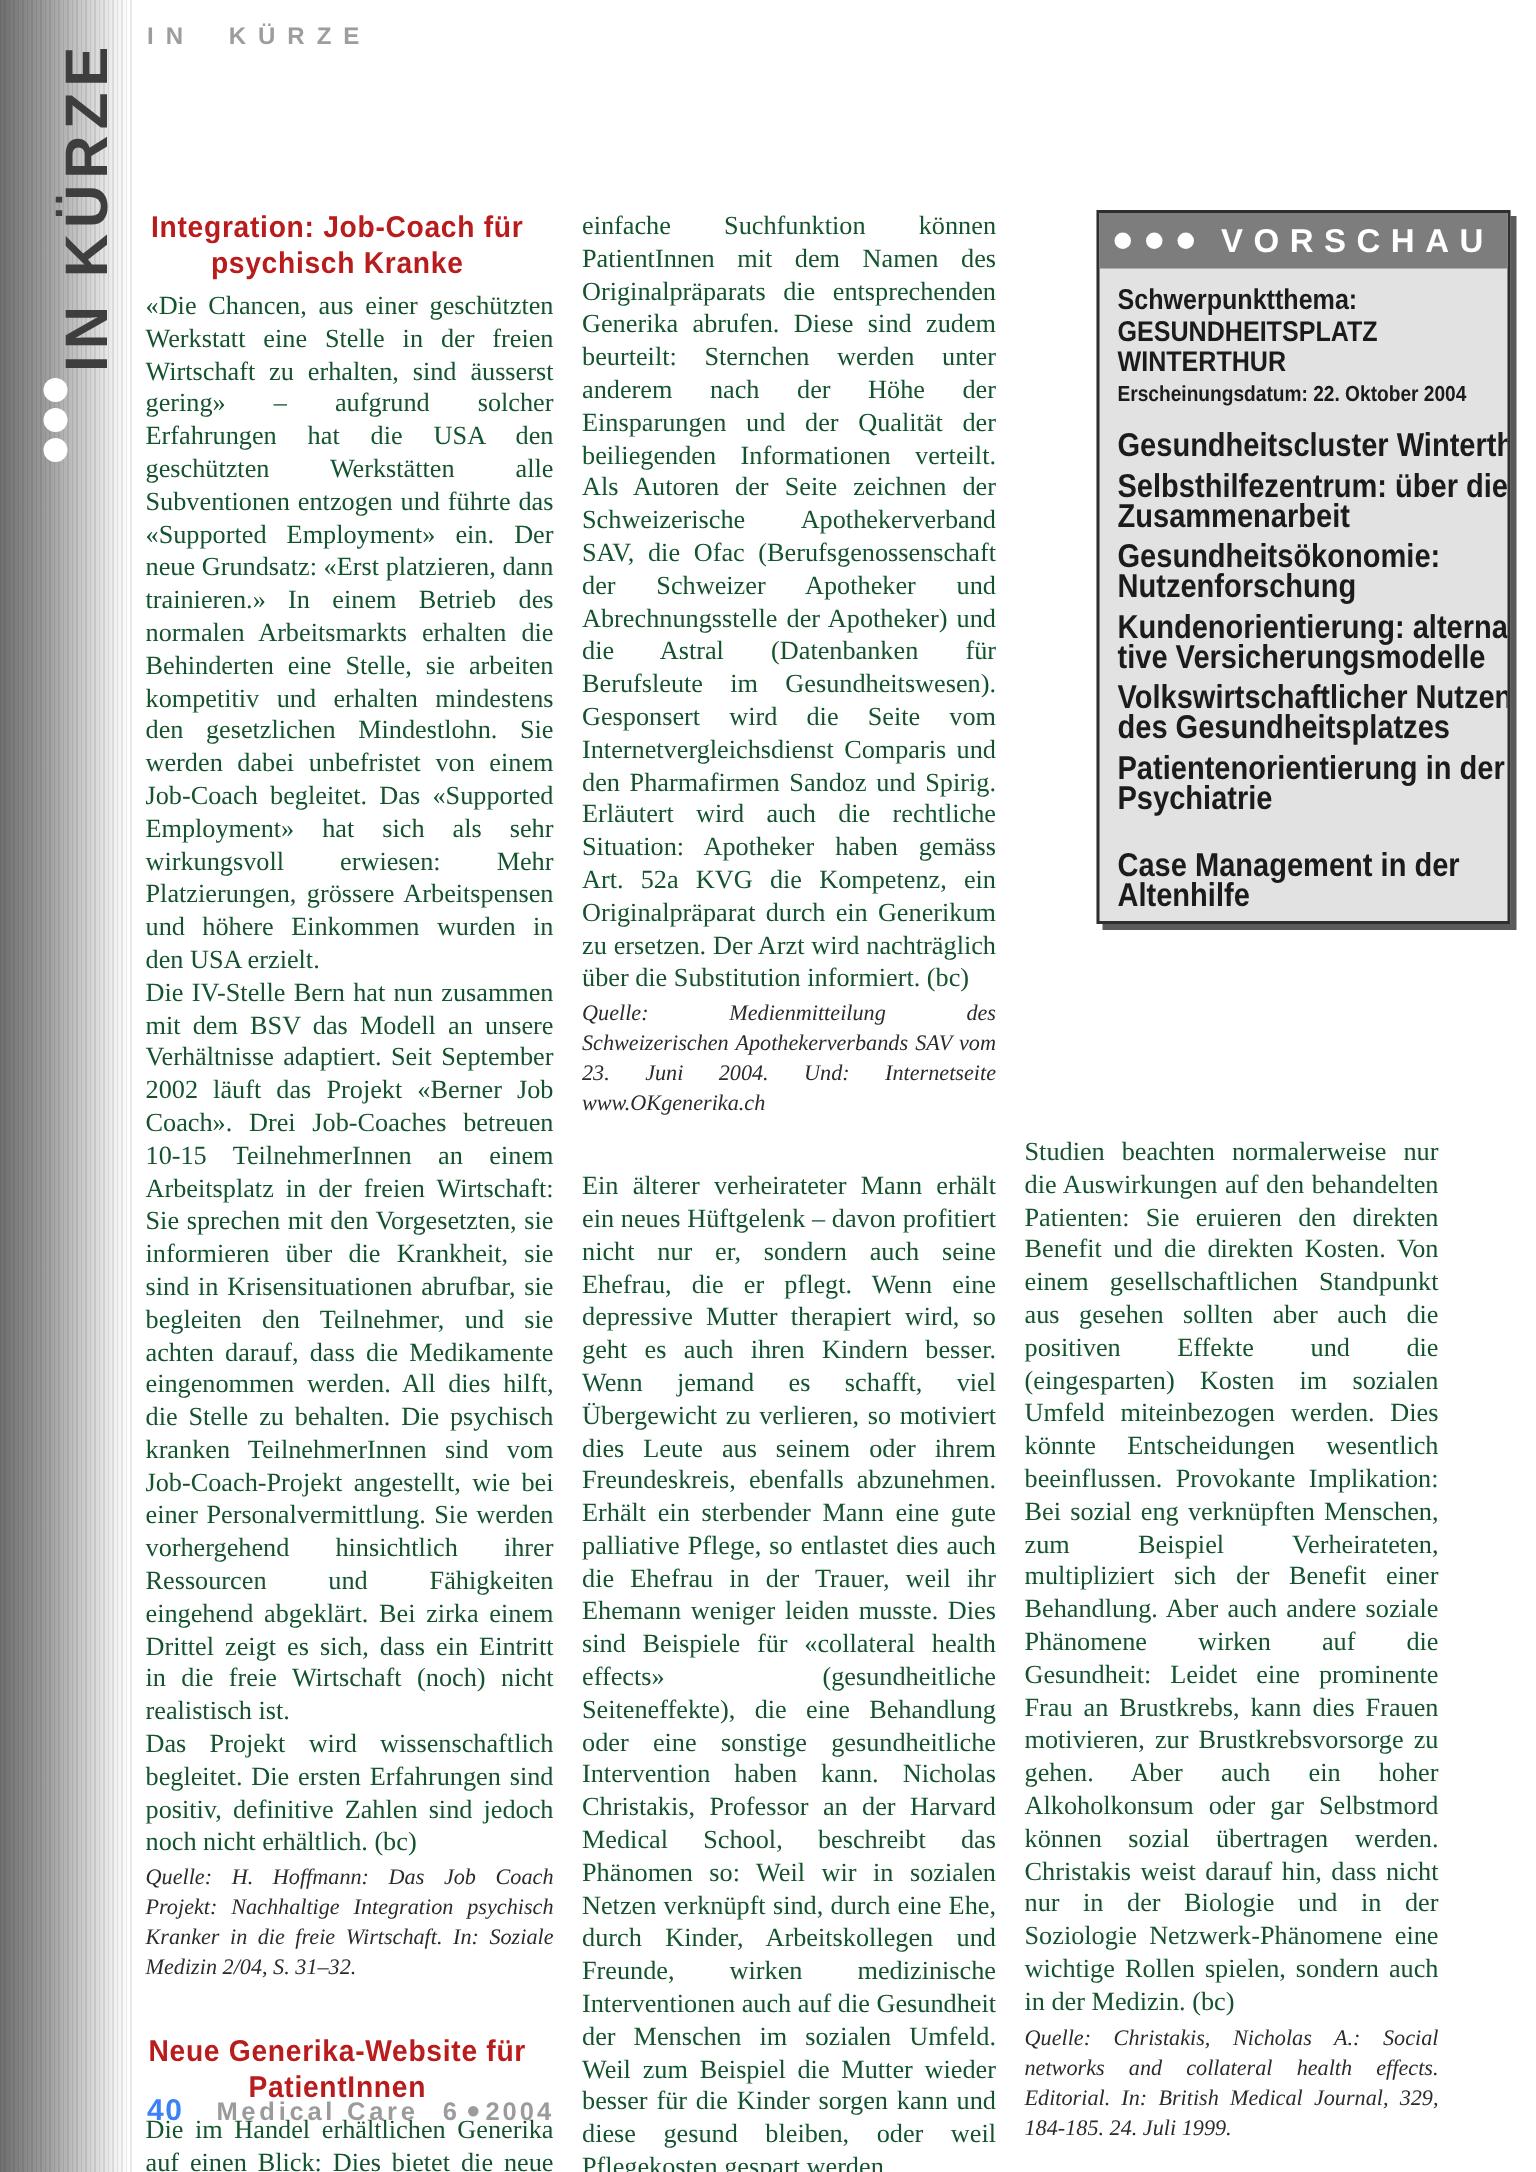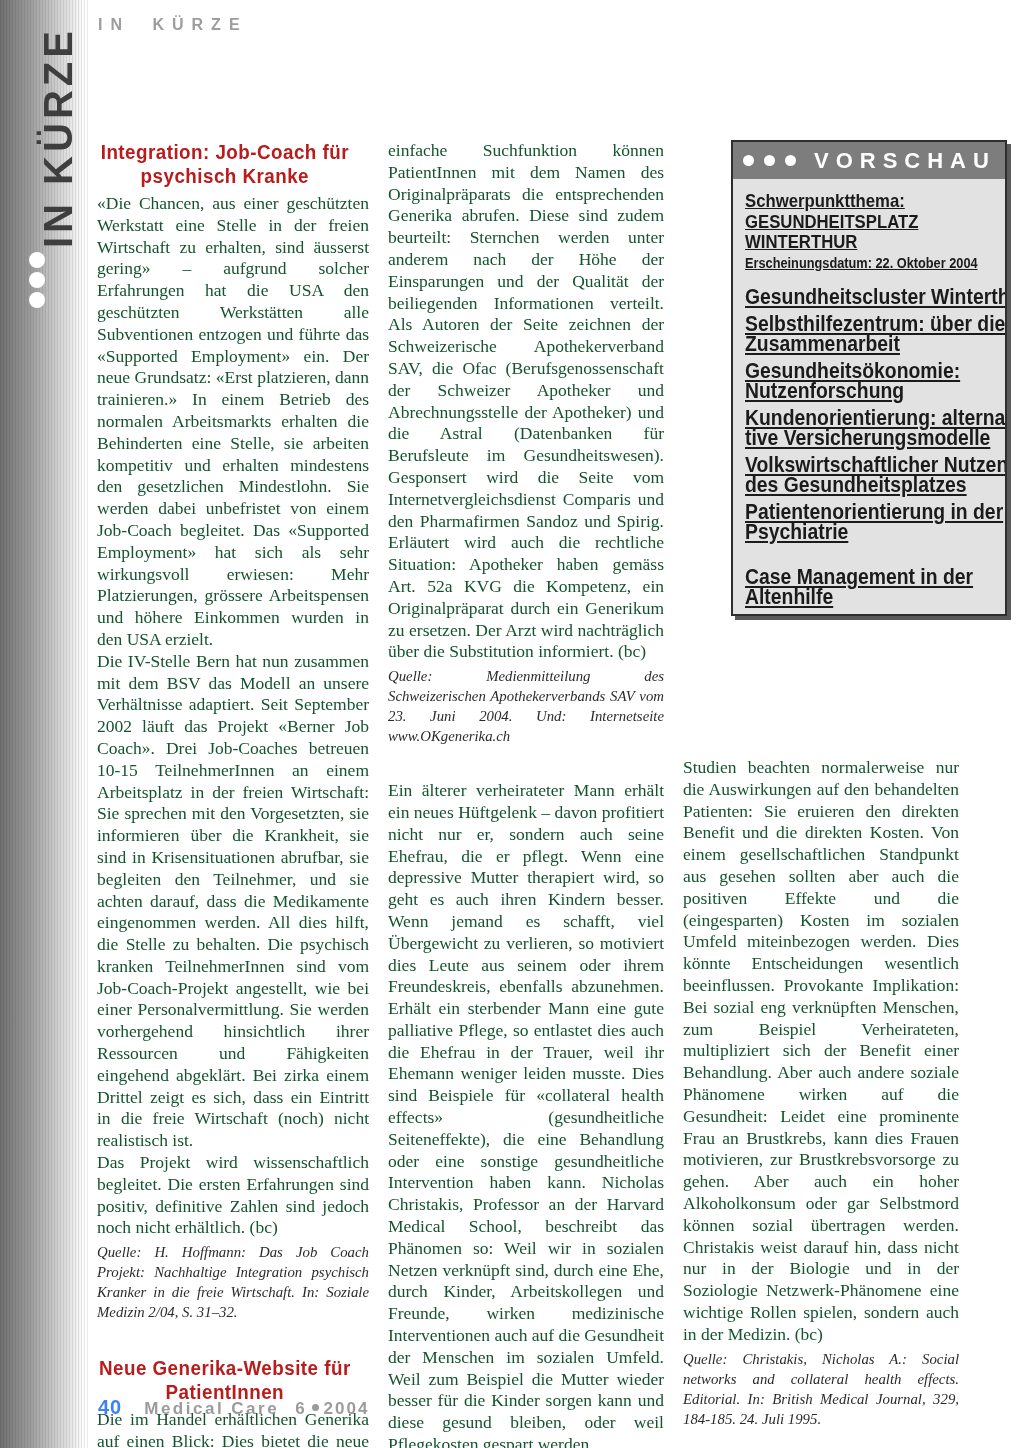--- a/index.html
+++ b/index.html
@@ -37,21 +37,21 @@
      font-size:20px;line-height:24px;color:#b91c1c;letter-spacing:.5px;text-align:center;}
   h3 .tline{display:block;white-space:nowrap;transform:scaleX(.94);transform-origin:0 50%;}
   .mt{display:block;margin-top:34px;}
   
   .vorschau{position:absolute;left:0;top:0;width:276px;height:476px;box-sizing:border-box;
     border:2px solid #2e2e2e;background:#e2e2e2;box-shadow:4px 4px 0 #5a5a5a;overflow:hidden;margin-left:48px;}
   .vbar{height:37px;background:#7d7d7d;display:flex;align-items:center;padding:0 10px;}
   .vdot{width:11px;height:11px;border-radius:50%;background:#fff;margin-right:10px;flex:0 0 auto;}
   .vtitle{color:#fff;font-family:"Liberation Sans",sans-serif;font-weight:700;
     font-size:22px;letter-spacing:7px;margin-left:8px;white-space:nowrap;}
-  .vbody{padding:12px 12px 10px 12px;font-family:"Liberation Sans",sans-serif;color:#1b1b1b;text-decoration:underline;}
+  .vbody{padding:12px 12px 10px 12px;font-family:"Liberation Sans",sans-serif;color:#1b1b1b;}
   .v-line{display:block;white-space:nowrap;transform:scaleX(.88);transform-origin:0 50%;}
   .v-lead{font-weight:700;font-size:19px;line-height:20.5px;margin-bottom:2px;}
   .v-date{font-weight:700;font-size:14.5px;line-height:17px;margin-bottom:15px;}
   .v-item{font-weight:700;font-size:22px;line-height:19.5px;margin-bottom:8px;}
   .gap-before{margin-top:26px;}
   .col3-text{position:absolute;left:0;top:617px;width:276px;}
 </style>
 </head>
 <body>
 
@@ -141,21 +141,21 @@
           <span class="v-line">Altenhilfe</span>
         </div>
         <div class="v-item">
           <span class="v-line">Gesundheits- und Pharmaöko-</span>
           <span class="v-line">nomie (Veranstaltungsbericht)</span>
         </div>
       </div>
     </div>
     <div class="col3-text">
       <p>Studien beachten normalerweise nur die Auswirkungen auf den behandelten Patienten: Sie eruieren den direkten Benefit und die direkten Kosten. Von einem gesellschaftlichen Standpunkt aus gesehen sollten aber auch die positiven Effekte und die (eingesparten) Kosten im sozialen Umfeld miteinbezogen werden. Dies könnte Entscheidungen wesentlich beeinflussen. Provokante Implikation: Bei sozial eng verknüpften Menschen, zum Beispiel Verheirateten, multipliziert sich der Benefit einer Behandlung. Aber auch andere soziale Phänomene wirken auf die Gesundheit: Leidet eine prominente Frau an Brustkrebs, kann dies Frauen motivieren, zur Brustkrebsvorsorge zu gehen. Aber auch ein hoher Alkoholkonsum oder gar Selbstmord können sozial übertragen werden. Christakis weist darauf hin, dass nicht nur in der Biologie und in der Soziologie Netzwerk-Phänomene eine wichtige Rollen spielen, sondern auch in der Medizin. (bc)</p>
-      <p class="source">Quelle: Christakis, Nicholas A.: Social networks and collateral health effects. Editorial. In: British Medical Journal, 329, 184-185. 24. Juli 1995.</p>
+      <p class="source">Quelle: Christakis, Nicholas A.: Social networks and collateral health effects. Editorial. In: British Medical Journal, 329, 184-185. 24. Juli 1999.</p>
     </div>
   </div>
 
   <div class="footer">
     <span class="pageno">40</span>
     <span class="mag">Medical Care</span>
     <span class="issue">6</span>
     <span class="fdot"></span>
     <span class="year">2004</span>
   </div>

